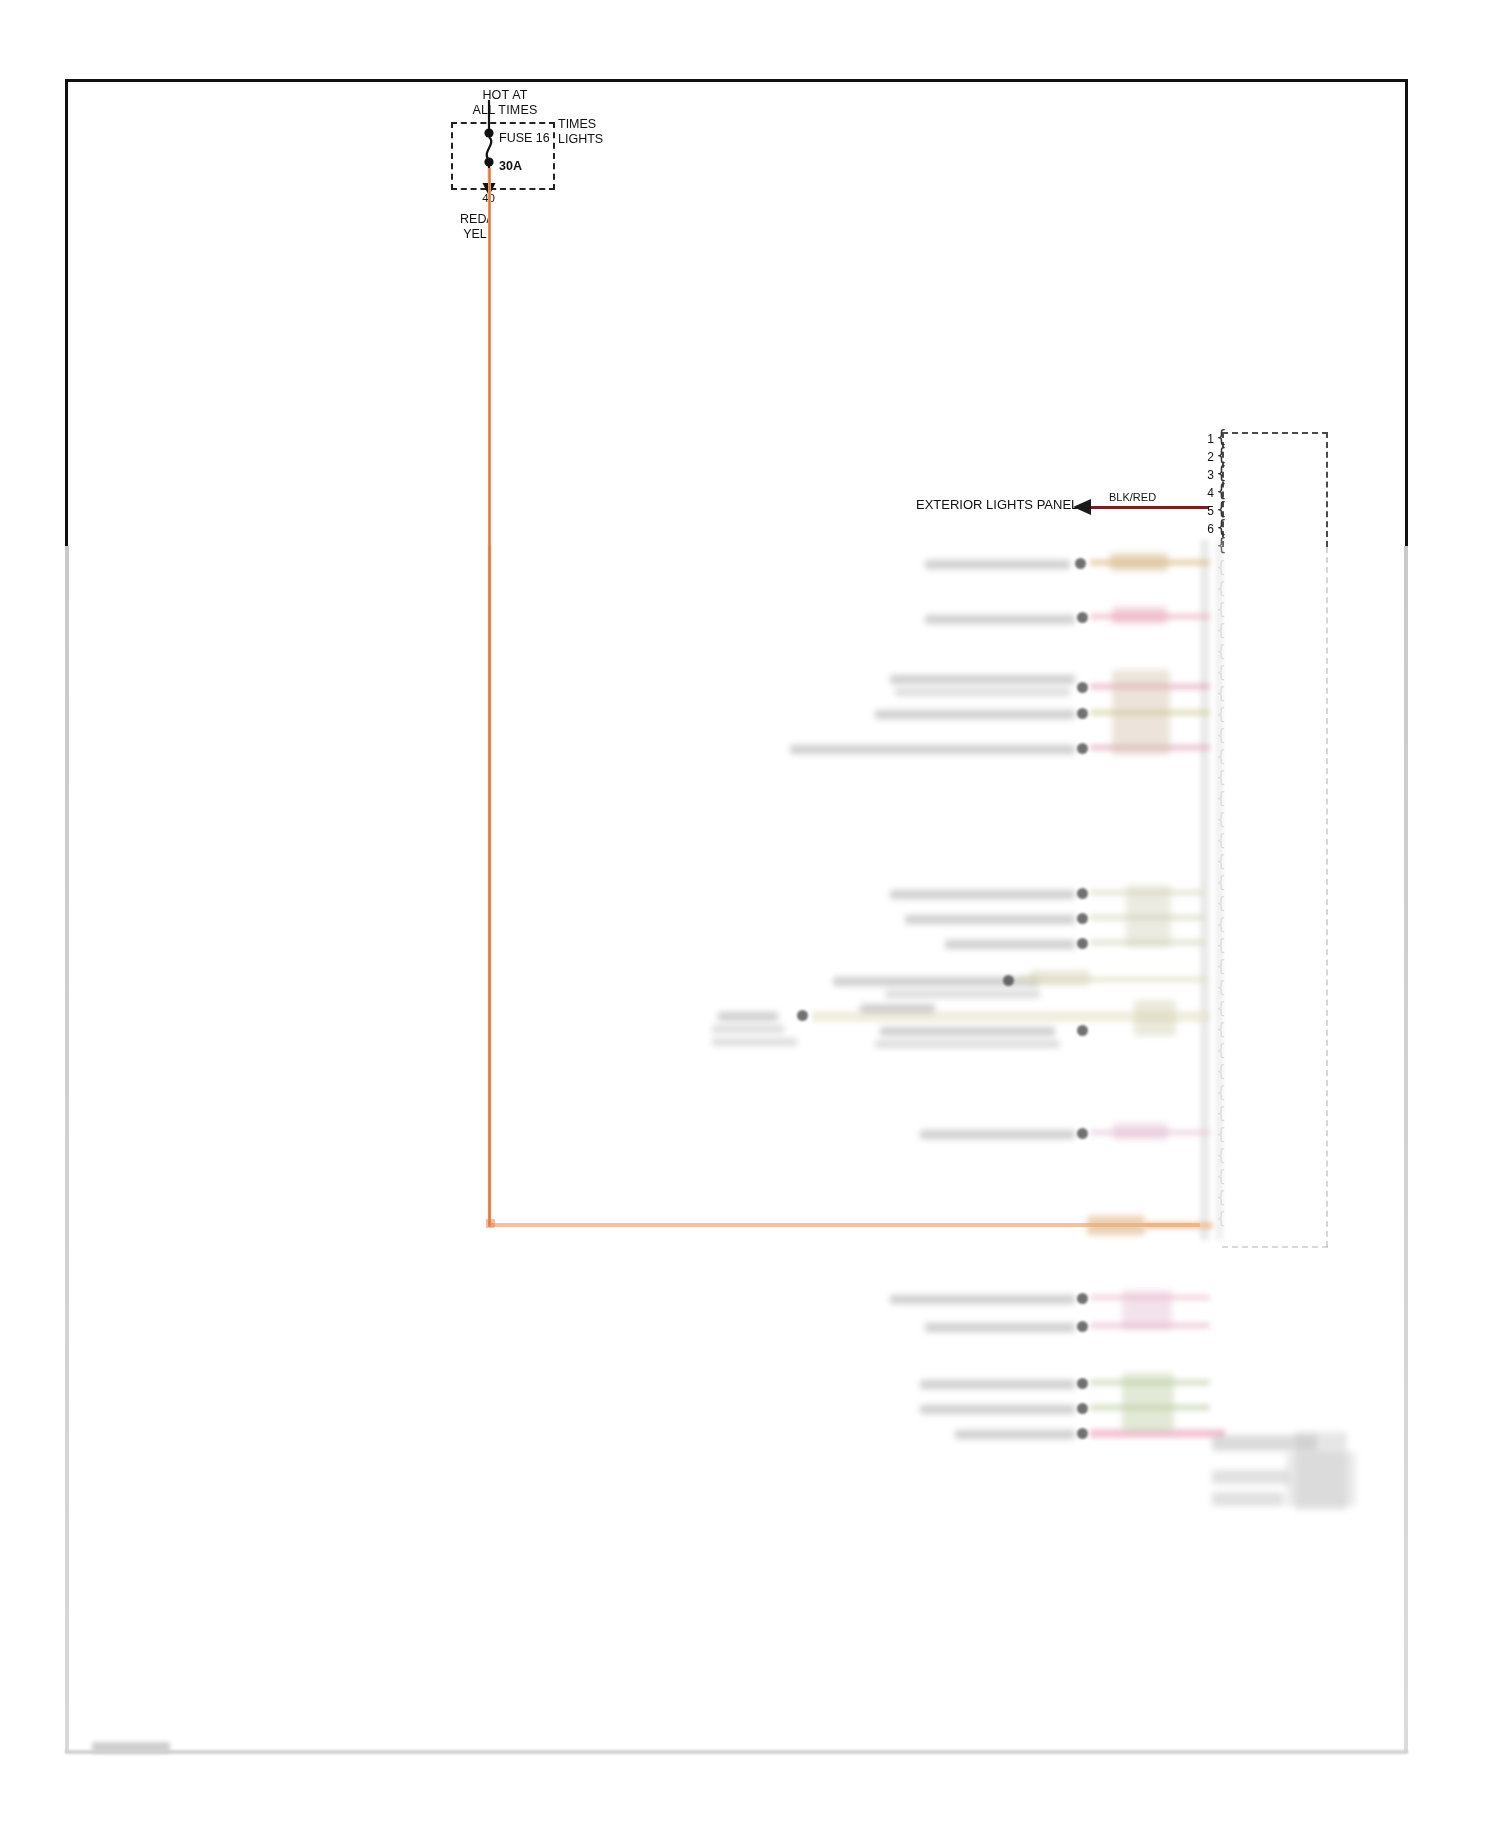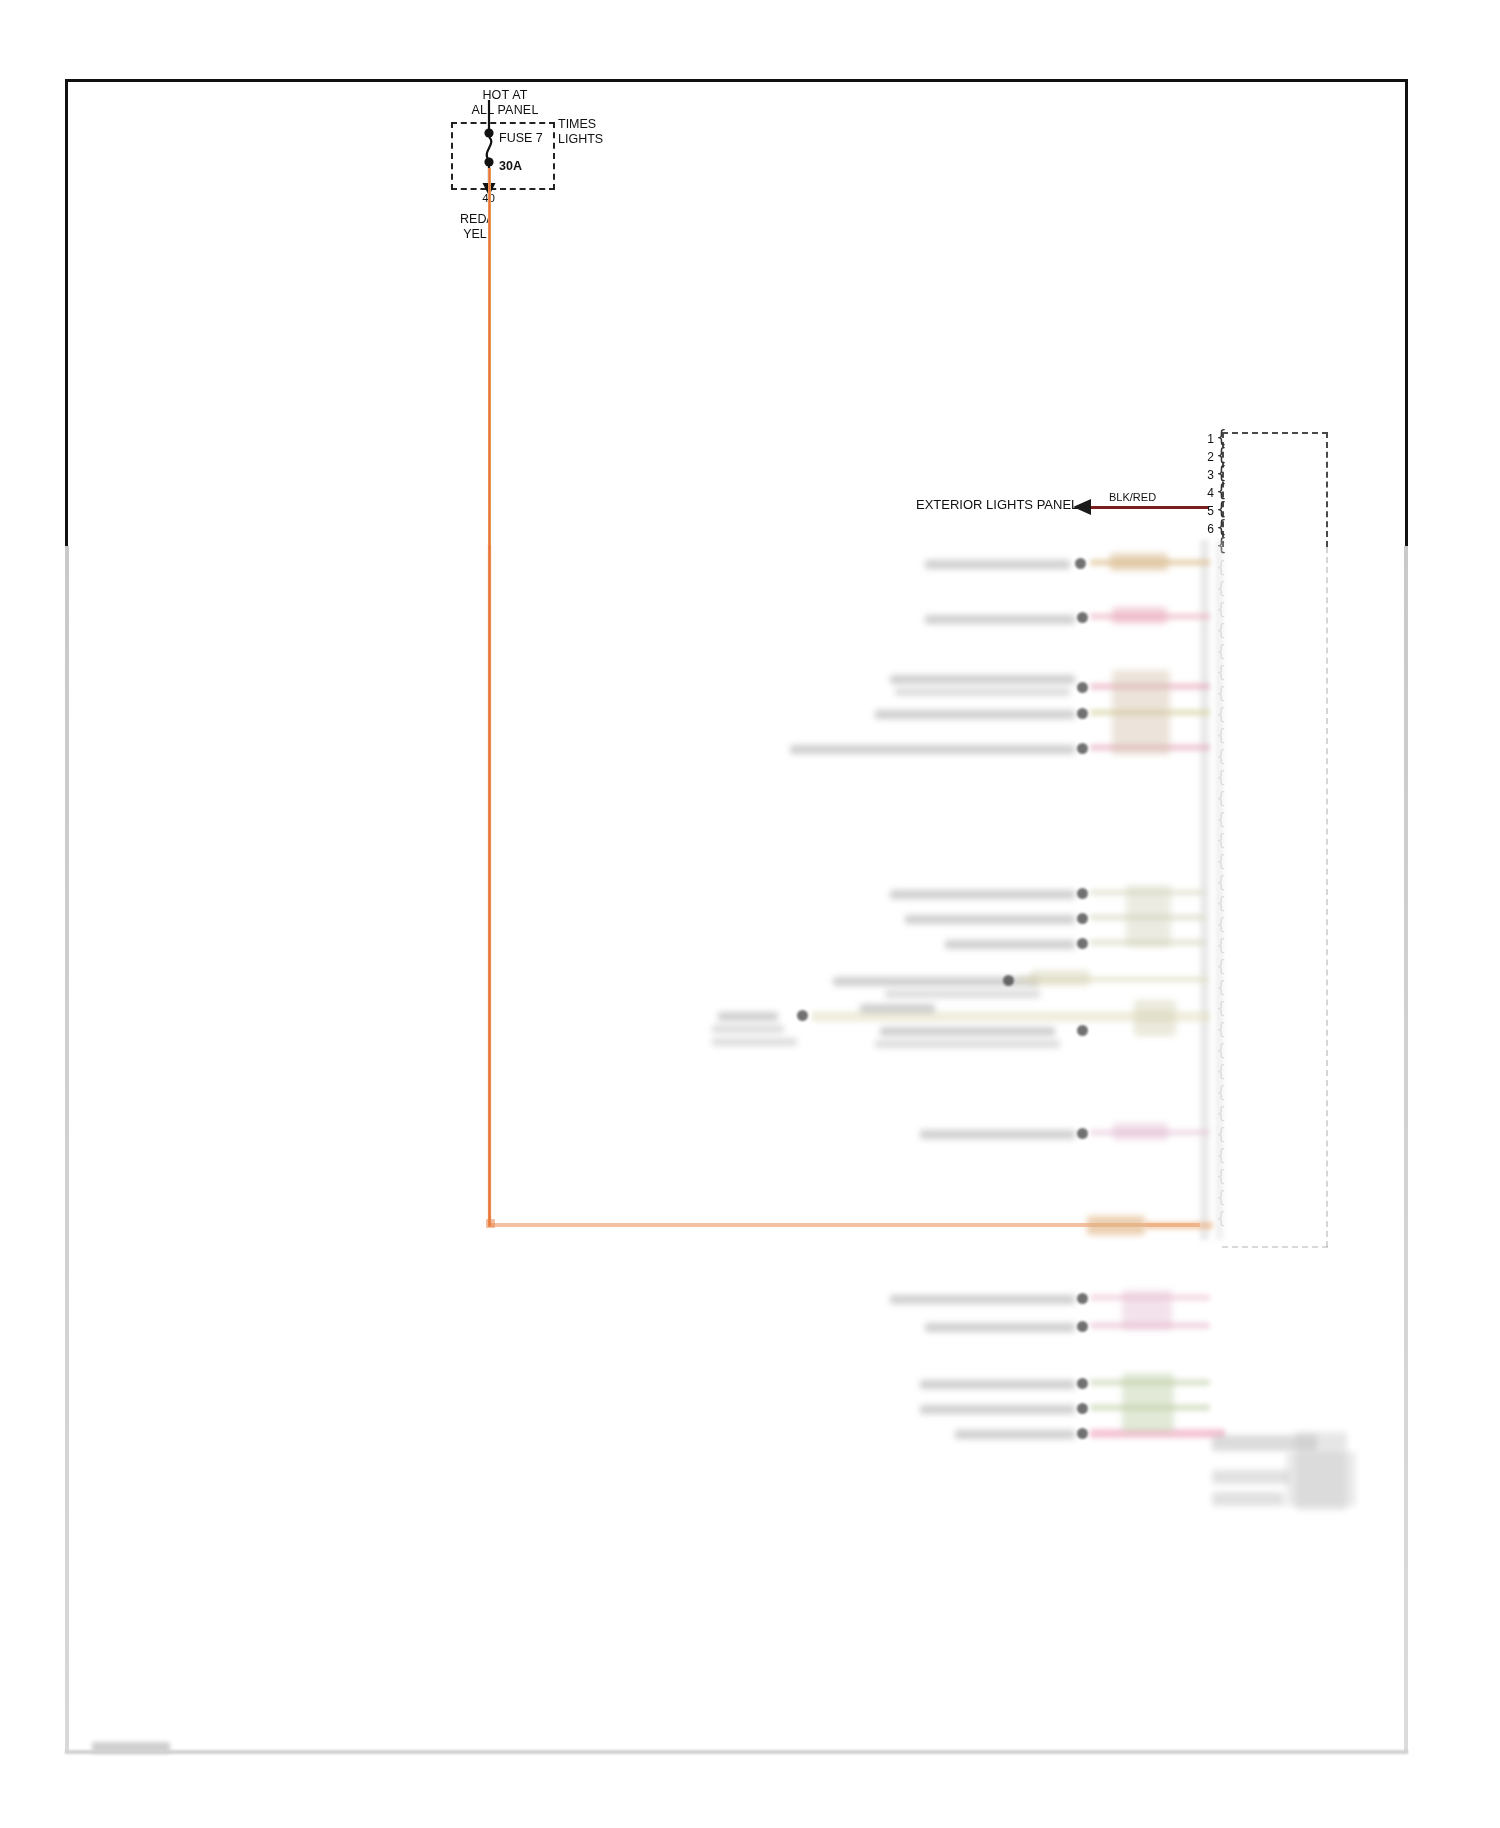--- a/index.html
+++ b/index.html
@@ -96,40 +96,40 @@
   <div class="border-top"></div>
   <div class="border-left"></div>
   <div class="border-right"></div>
   <div class="border-left-fade"></div>
   <div class="border-right-fade"></div>
   <div class="border-bottom-fade"></div>
   <div class="border-bottom-stub"></div>
 
   <div class="hot-at">
     <div>HOT AT</div>
-    <div>ALL PANEL</div>
+    <div>ALL TIMES</div>
   </div>
 
   <div class="fuse-box"></div>
 
   <div class="fuse-panel-lbl">
     <div>TIMES</div>
     <div>LIGHTS</div>
   </div>
 
   <svg class="fuse-sym" width="44" height="100" viewBox="0 0 44 100">
     <line x1="19" y1="0" x2="19" y2="31" stroke="#111" stroke-width="2.2"></line>
     <circle cx="19" cy="33" r="4.6" fill="#111"></circle>
     <path d="M19 37 C 27 44, 11 52, 19 60" stroke="#111" stroke-width="2.2" fill="none"></path>
     <circle cx="19" cy="62" r="4.6" fill="#111"></circle>
     <line x1="19" y1="66" x2="19" y2="88" stroke="#111" stroke-width="2.2"></line>
     <polygon points="19,96 12.5,83 25.5,83" fill="#111"></polygon>
   </svg>
 
-  <div class="fuse-no">FUSE 7</div>
+  <div class="fuse-no">FUSE 16</div>
   <div class="fuse-amp">30A</div>
   <div class="pin-23">40</div>
 
   <div class="wire-lbl-redyel">
     <div>RED/</div>
     <div>YEL</div>
   </div>
 
   <div class="wire-vert"></div>
   <div class="wire-vert-fade"></div>

